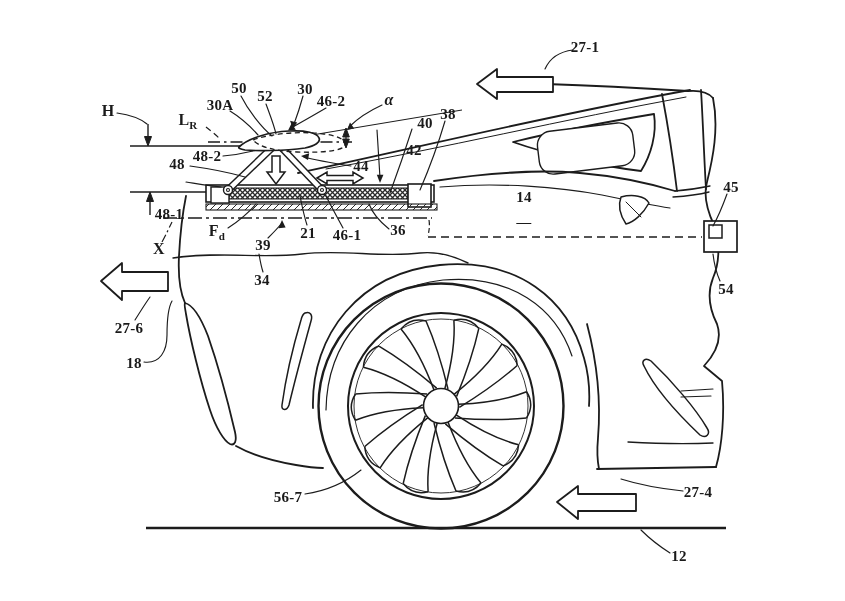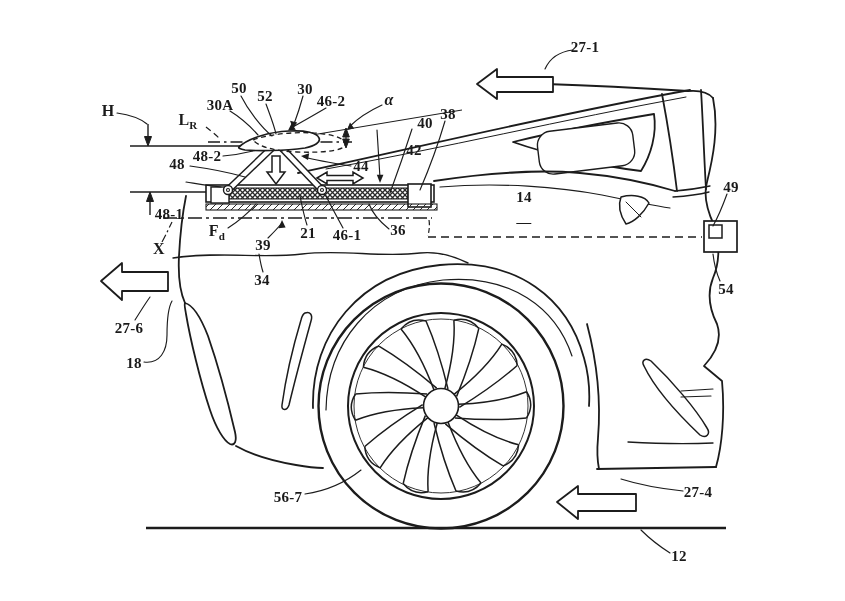--- a/index.html
+++ b/index.html
@@ -234,21 +234,21 @@
   <div class="ref" style="left:331px;top:101px;">46-2</div>
   <div class="ref greek" style="left:389px;top:100px;">α</div>
   <div class="ref" style="left:377px;top:123px;margin-left:48px;">40</div>
   <div class="ref" style="left:414px;top:122px;margin-top:28px;">42</div>
   <div class="ref" style="left:448px;top:114px;">38</div>
   <div class="ref" style="left:207px;top:156px;">48-2</div>
   <div class="ref" style="left:177px;top:164px;">48</div>
   <div class="ref" style="left:169px;top:181px;margin-top:33px;">48-1</div>
   <div class="ref" style="left:361px;top:166px;">44</div>
   <div class="ref underlined" style="left:524px;top:207px;">14</div>
-  <div class="ref" style="left:731px;top:187px;">49</div>
+  <div class="ref" style="left:731px;top:187px;">45</div>
   <div class="ref" style="left:726px;top:289px;">54</div>
   <div class="ref big" style="left:159px;top:249px;">X</div>
   <div class="ref big" style="left:217px;top:232px;"><span>F</span><span class="sub">d</span></div>
   <div class="ref" style="left:263px;top:245px;">39</div>
   <div class="ref" style="left:308px;top:233px;">21</div>
   <div class="ref" style="left:347px;top:235px;">46-1</div>
   <div class="ref" style="left:398px;top:230px;">36</div>
   <div class="ref" style="left:262px;top:280px;">34</div>
   <div class="ref" style="left:129px;top:328px;">27-6</div>
   <div class="ref" style="left:134px;top:363px;">18</div>

